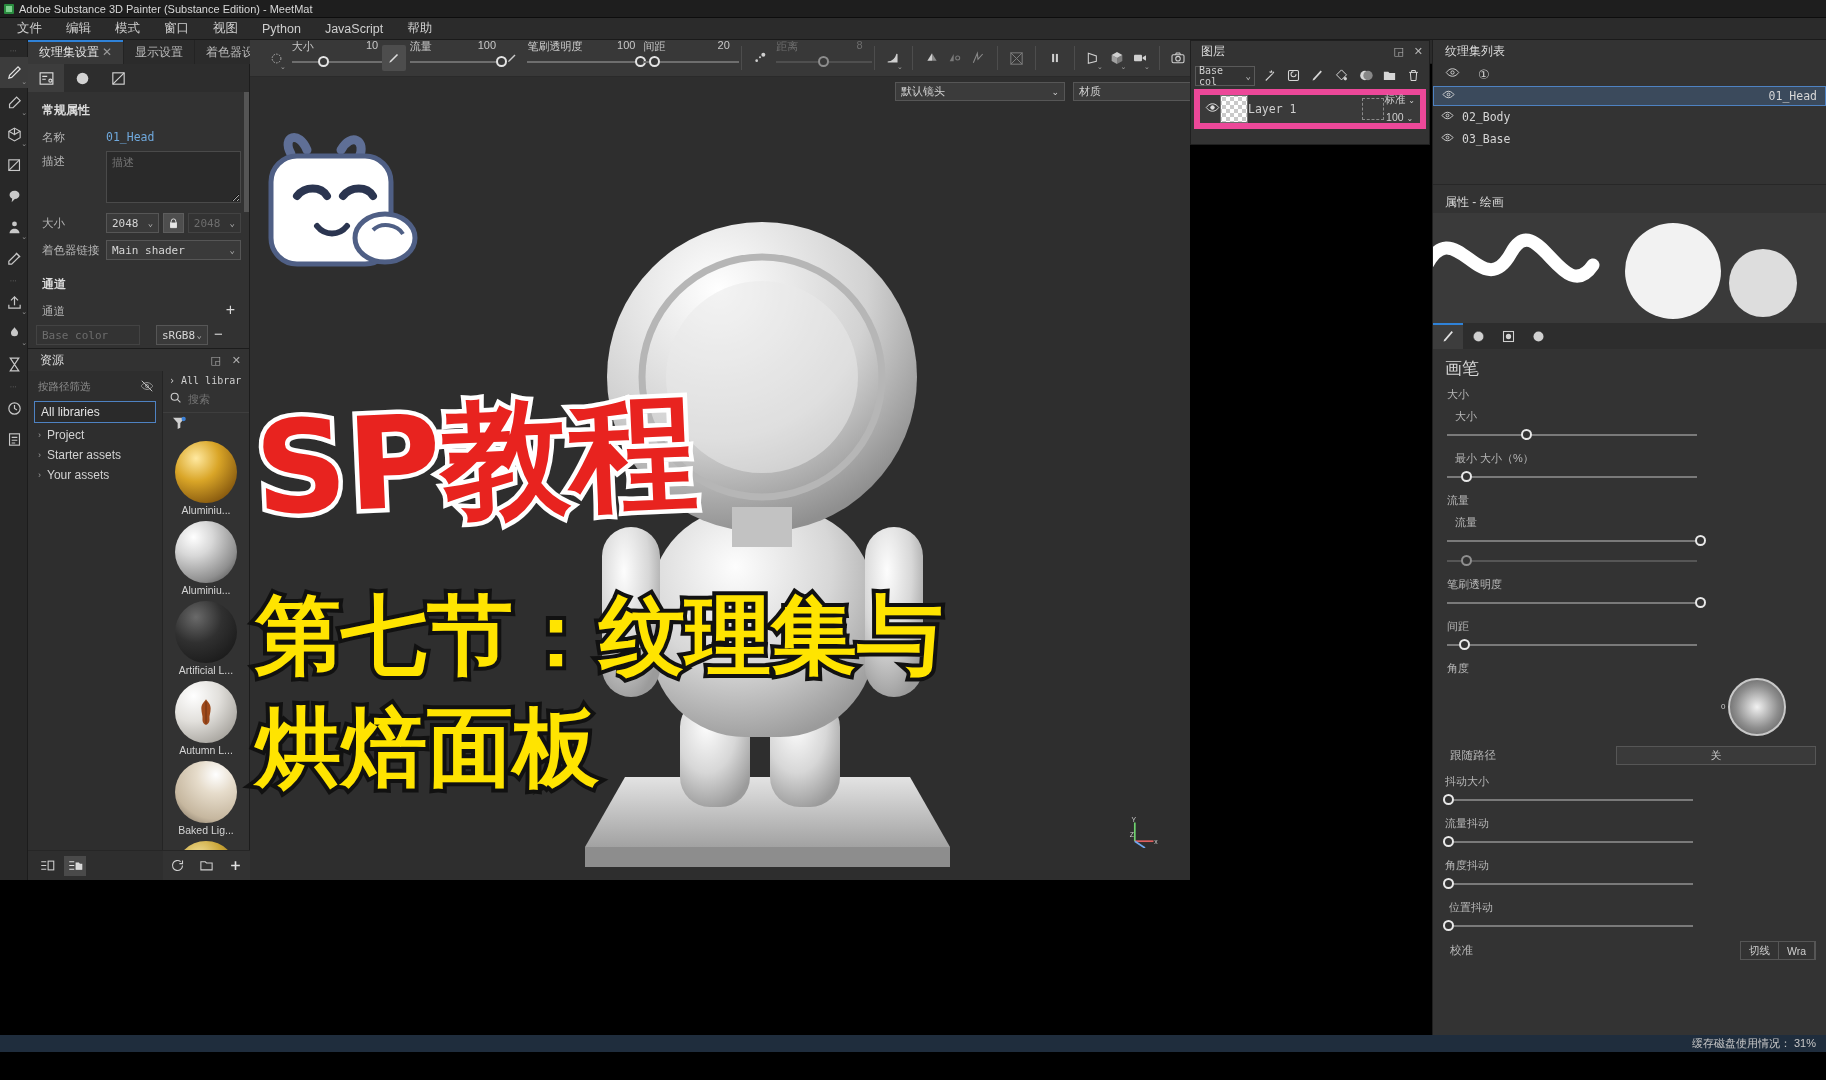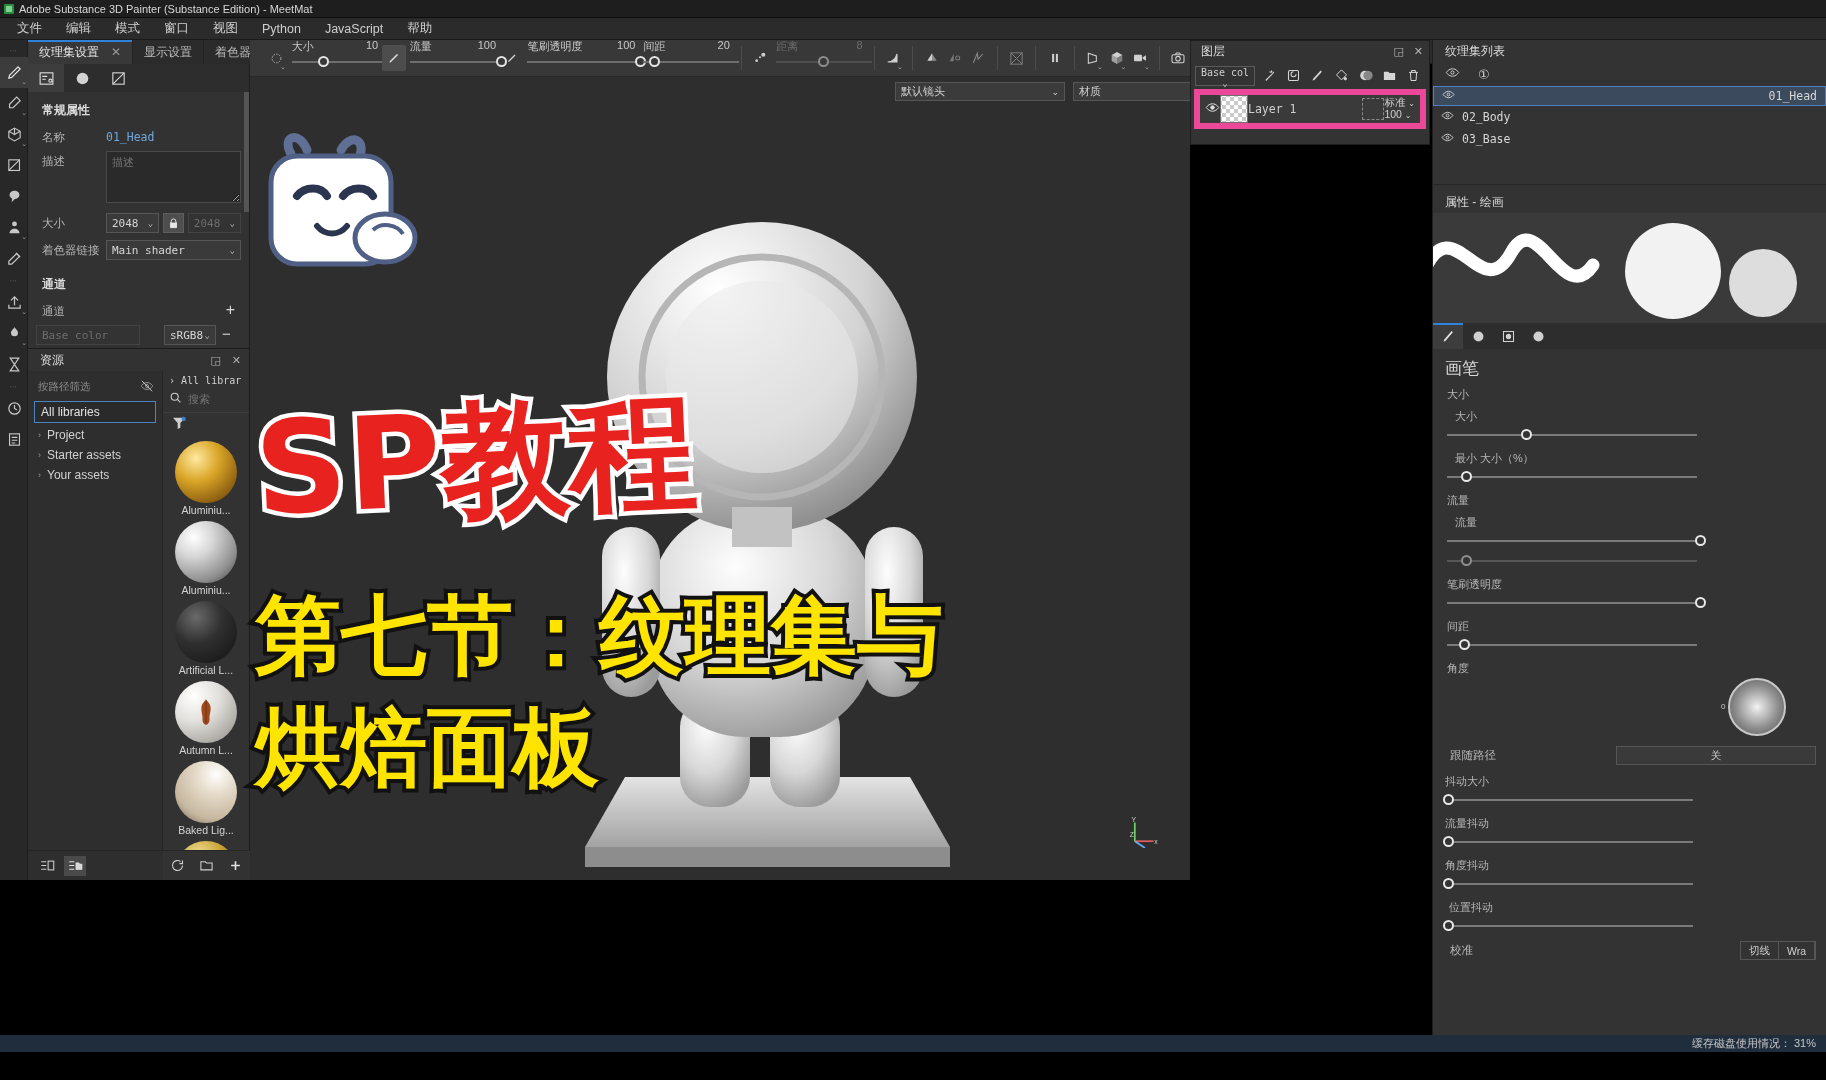--- a/index.html
+++ b/index.html
@@ -19,21 +19,21 @@
     background:#2b2b2b; display:flex; align-items:center; padding-left:6px; gap:2px;
     border-bottom:1px solid #1a1a1a;}
   .menuitem { color:#cfcfcf; font-size:12.5px; padding:3px 11px; cursor:default; white-space:nowrap;}
 
   
   .tabstrip { position:absolute; left:0; top:40px; width:1826px; height:24px; background:#2b2b2b;
      border-bottom:1px solid #202020;}
 
   
   .lefttabs { position:absolute; left:28px; top:40px; height:24px; display:flex; align-items:stretch;}
-  .ltab { display:flex; align-items:center; gap:12px; padding:0 11px; font-size:12px; color:#b9b9b9;
+  .ltab { display:flex; align-items:center; gap:3px; padding:0 11px; font-size:12px; color:#b9b9b9;
      background:#2b2b2b; border-right:1px solid #232323;}
   .ltab.active { background:#383838; color:#e6e6e6; box-shadow: inset 0 2px 0 0 #2f82d8;}
   .ltab .x { font-size:12px; color:#9a9a9a; }
 
   
   .rail { position:absolute; left:0; top:40px; width:28px; height:840px; background:#282828;
      border-right:1px solid #1c1c1c; padding-top:4px;}
   .railgrp { color:#7d7d7d; font-size:7px; text-align:center; letter-spacing:.5px;
      padding:3px 0 2px; user-select:none;}
   .railbtn { width:28px; height:31px; display:flex; align-items:center; justify-content:center;
@@ -125,30 +125,30 @@
 
   
   .layers { position:absolute; left:1190px; top:40px; width:240px; height:105px; background:#333;
      border:1px solid #1f1f1f;}
   .lyhdr { height:21px; display:flex; align-items:center; justify-content:space-between;
      padding:0 6px 0 10px; color:#dcdcdc; font-size:12px;}
   .lyhdr .ic { display:flex; gap:10px; color:#b6b6b6; font-size:11px;}
   .lytools { height:27px; display:flex; align-items:center; gap:5px; padding:0 4px; }
   .lychan { width:60px; height:20px; background:#333; border:1px solid #5a5a5a; color:#cfcfcf;
      font-size:10px; display:flex; align-items:center; justify-content:space-between; padding:0 3px;
-     font-family:"DejaVu Sans Mono",monospace;flex-direction:column;}
+     font-family:"DejaVu Sans Mono",monospace;}
   .lyt { width:19px; height:19px; display:flex; align-items:center; justify-content:center; color:#d2d2d2;}
   .lyrow { margin:0 3px; height:40px; border:6px solid #ec4899; background:#3a3a3a;
      display:flex; align-items:center; padding:0 5px; }
   .chk { width:28px; height:28px; background:
       repeating-conic-gradient(#fff 0% 25%, #c9c9c9 0% 50%) 50%/8px 8px;
       border:1px solid #6f6f6f;}
   .lyname { color:#cfcfcf; font-size:11.5px; font-family:"DejaVu Sans Mono",monospace; flex:1;}
   .mask { width:22px; height:22px; border:1px dashed #8a8a8a; }
-  .lyblend { color:#cfcfcf; font-size:10.5px; text-align:left; line-height:11px;}
+  .lyblend { color:#cfcfcf; font-size:10.5px; text-align:center; line-height:17px;}
 
   
   .rdock { position:absolute; left:1432px; top:40px; width:394px; height:1000px; background:#333;
      border-left:1px solid #1f1f1f; overflow:hidden;}
   .rhdr { height:22px; display:flex; align-items:center; padding-left:12px; color:#dcdcdc; font-size:12px;}
   .tsbar { height:24px; display:flex; align-items:center; gap:18px; padding-left:12px; color:#c3c3c3;}
   .tsitem { display:flex; align-items:center; gap:8px; font-size:11.5px; color:#d6d6d6;
      padding:3px 8px; font-family:"DejaVu Sans Mono",monospace;}
   .tsitem.sel { background:#3b4a5c; border:1px solid #4e82c2; }
   .rsep { height:1px; background:#272727; margin:6px 0; }
@@ -364,21 +364,21 @@
   </div>
   <div class="sectitle" style="padding-top:14px;">通道</div>
   <div class="frow">
     <div class="flabel">通道</div>
     <div style="margin-left:auto; color:#d8d8d8; font-size:16px; line-height:18px; padding-right:6px;">+</div>
   </div>
   <div class="frow" style="padding-top:2px;">
     <div class="sel dim" style="width:104px; margin-left:-6px;">
       <span>Base color</span>
     </div>
-    <div class="sel" style="width:52px; margin-left:24px;">
+    <div class="sel" style="width:52px; margin-left:16px;">
       <span>sRGB8</span>
       <span class="cv">⌄</span>
     </div>
     <div style="margin-left:6px; color:#d8d8d8; font-size:15px; line-height:18px;">−</div>
   </div>
   <div class="scroll"></div>
 </div>
 
 <div class="respanel">
   <div class="reshdr">

